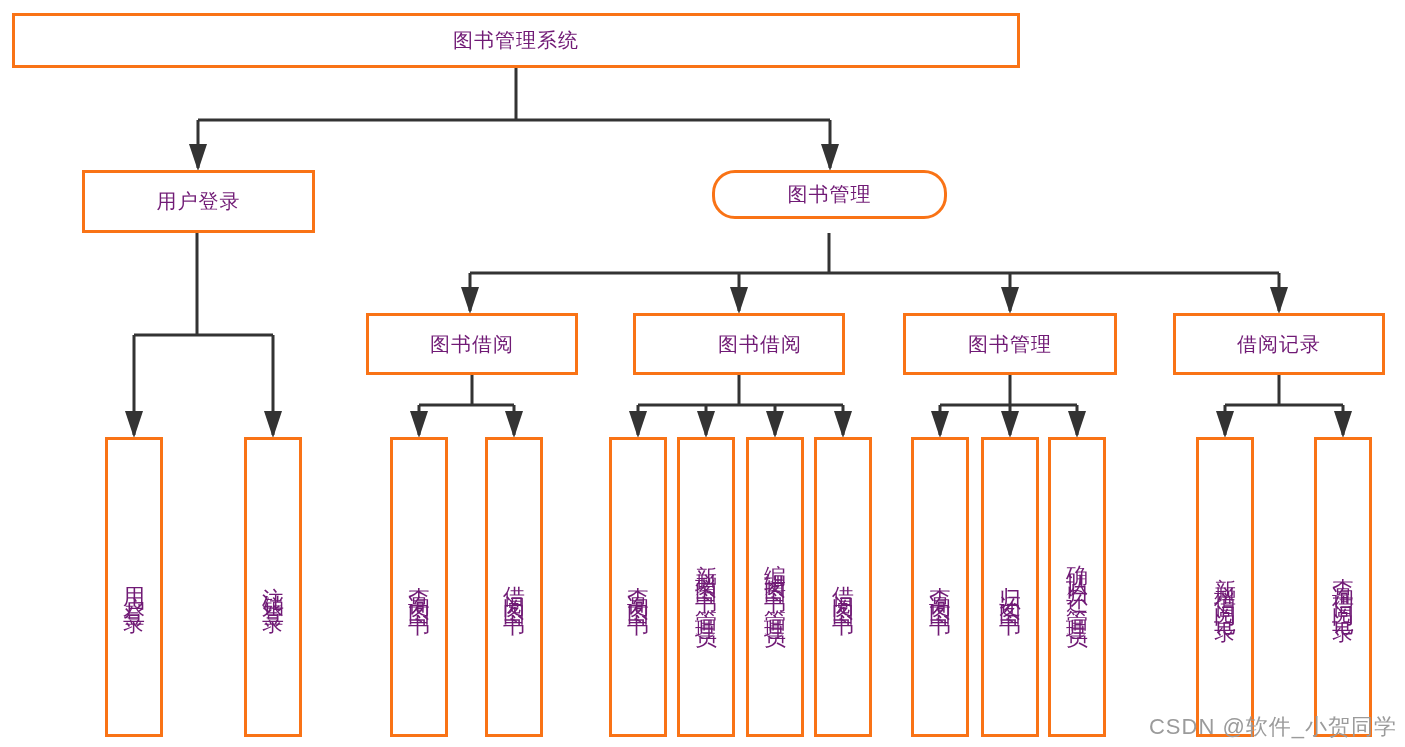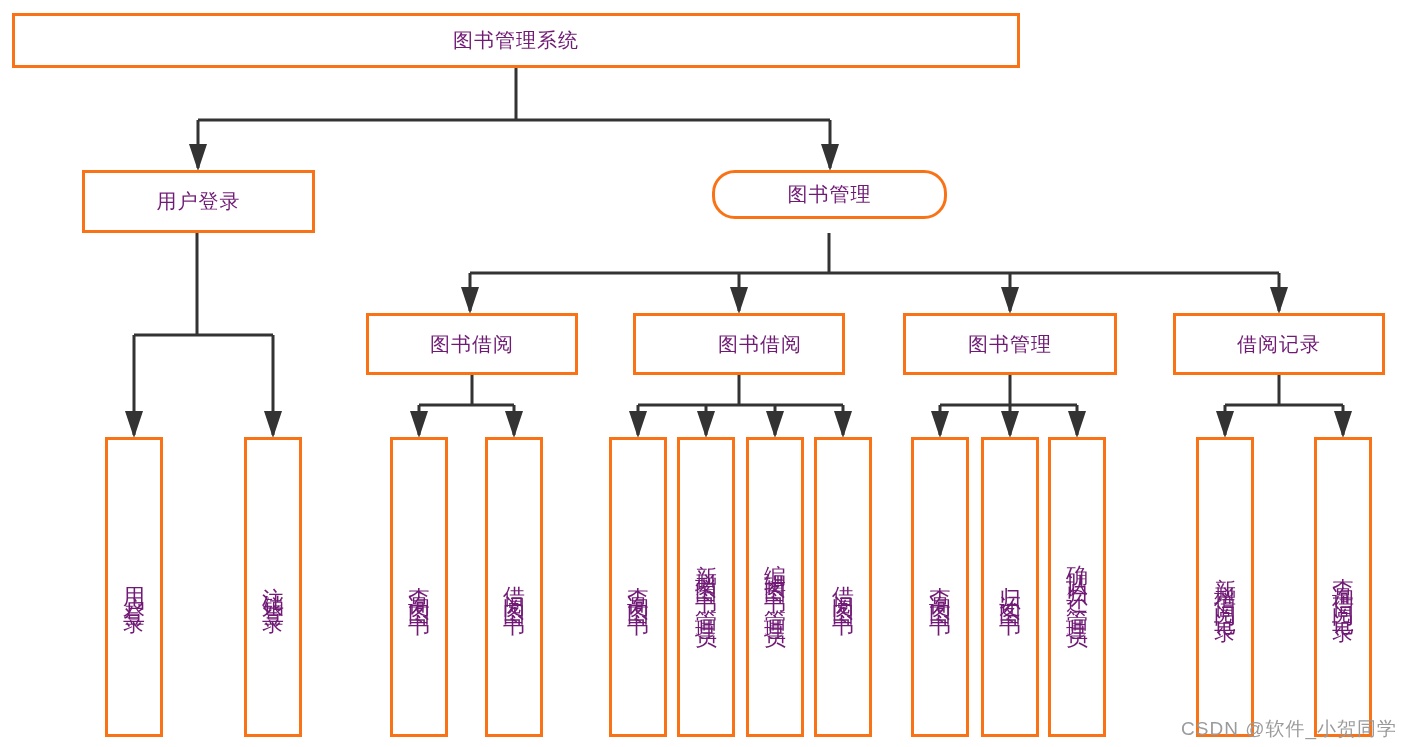--- a/index.html
+++ b/index.html
@@ -63,21 +63,21 @@
   .leaf-8  { left: 814px;  }
   .leaf-9  { left: 911px;  }
   .leaf-10 { left: 981px;  }
   .leaf-11 { left: 1048px; }
   .leaf-12 { left: 1196px; }
   .leaf-13 { left: 1314px; }
   .watermark {
     position: absolute;
     right: 8px;
     bottom: 5px;
-    font-size: 19px;
+    font-size: 22px;
     color: #9b9b9b;
     letter-spacing: 1px;
     white-space: nowrap;
     z-index: 10;
     margin-left: 32px;
   }
 </style>
 </head>
 <body>
 

